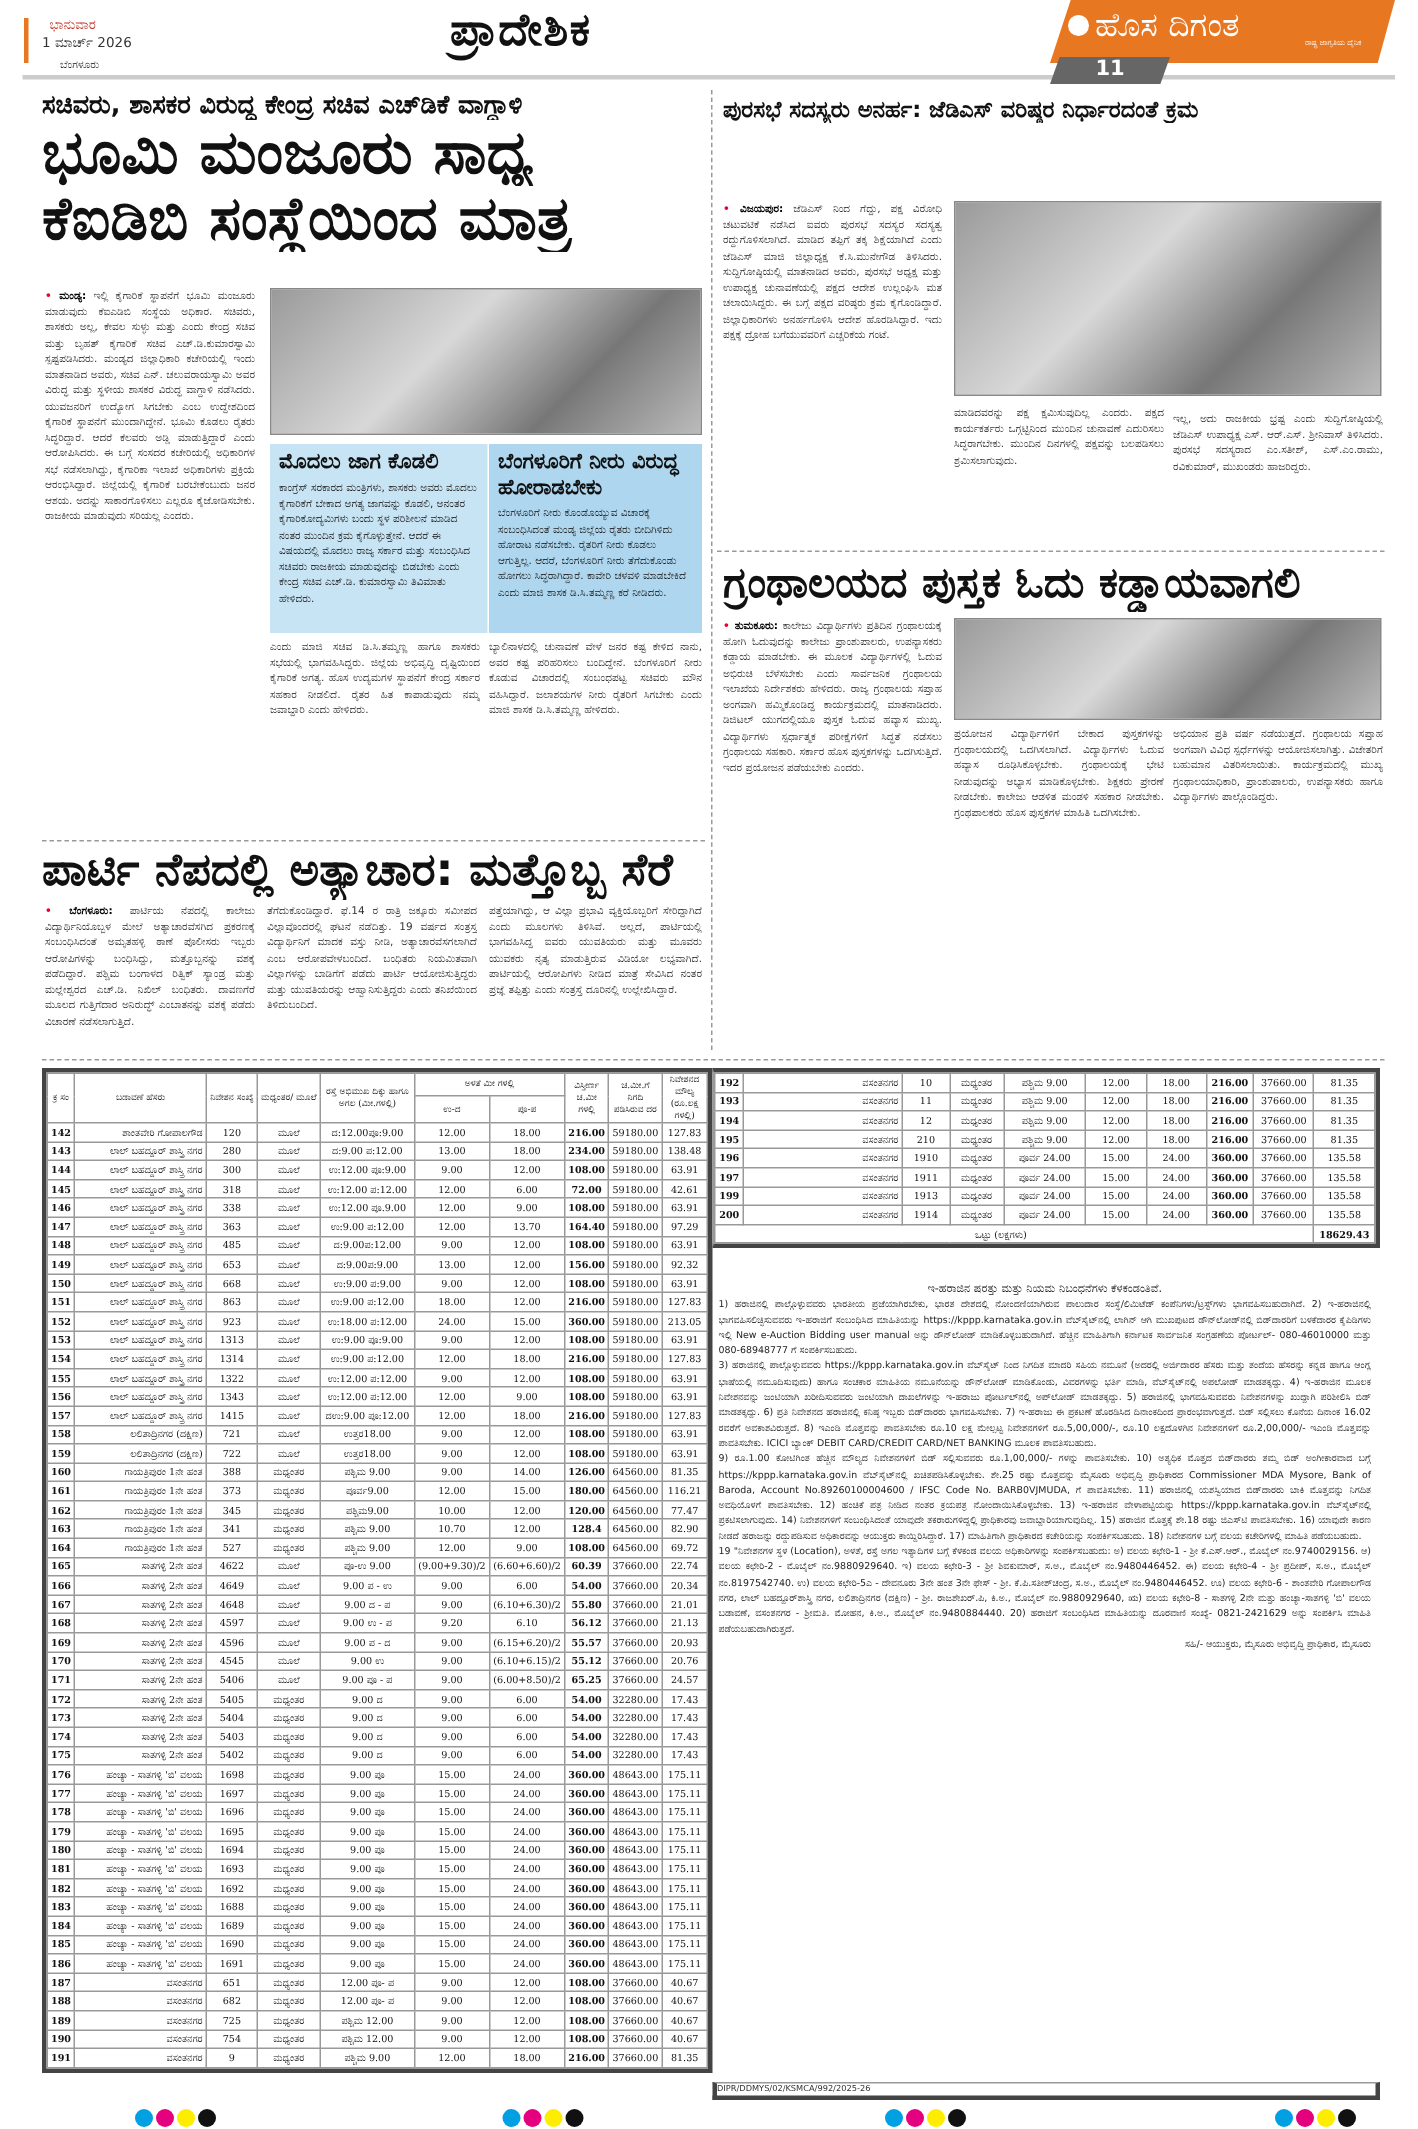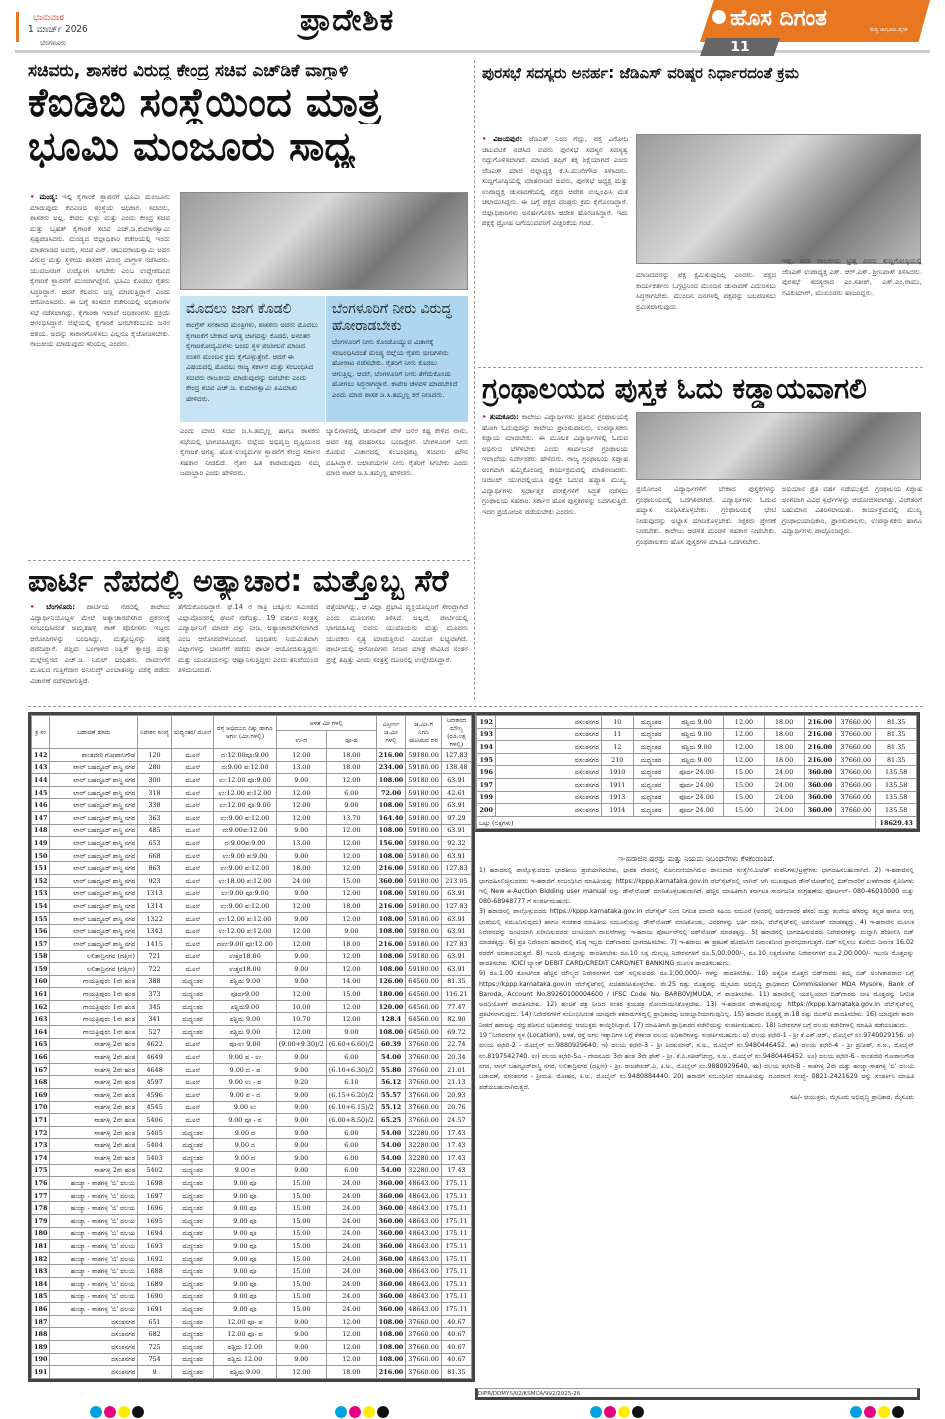--- a/index.html
+++ b/index.html
@@ -5,34 +5,34 @@
 *{box-sizing:border-box;margin:0;padding:0}
 body{width:945px;height:1419px;background:#fff;font-family:"DejaVu Sans",sans-serif;color:#111;position:relative;overflow:hidden}
 .hdr{position:absolute;left:0;top:0;width:945px;height:52px}
 .hdr .bar{position:absolute;left:16px;top:12px;width:3px;height:30px;background:#e87722}
 .hdr .day{position:absolute;left:33px;top:12px;font-size:9px;color:#c0392b}
 .hdr .date{position:absolute;left:28px;top:24px;font-size:9px;color:#333}
 .hdr .city{position:absolute;left:40px;top:39px;font-size:7px;color:#333}
 .hdr .section{position:absolute;left:300px;top:5px;font-size:30px;font-weight:bold;font-family:Liberation Mono, monospace;letter-spacing:1px}
 .hdr .line{position:absolute;left:15px;top:50px;width:915px;height:3px;background:#ccc}
 .brand{position:absolute;left:700px;top:0;width:230px;height:42px;background:#e87722;clip-path:polygon(6% 0,100% 0,95% 100%,0 100%)}
-.brand .name{position:absolute;left:30px;top:5px;font-size:22px;font-weight:bold;color:#fff}
+.brand .name{position:absolute;left:30px;top:5px;font-size:22px;font-weight:normal;color:#fff}
 .brand .tag{position:absolute;left:170px;top:26px;font-size:5px;color:#fff}
 .brandnum{position:absolute;left:700px;top:38px;width:80px;height:18px;background:#666;color:#fff;font-size:14px;font-weight:bold;text-align:center;clip-path:polygon(8% 0,100% 0,92% 100%,0 100%)}
 .logo-icon{position:absolute;left:12px;top:10px;width:14px;height:14px;border-radius:50%;background:#fff}
 .story{position:absolute}
 .kicker{font-size:17px;font-weight:bold;white-space:nowrap;overflow:hidden}
 .head{font-size:40px;font-weight:bold;line-height:44px;white-space:nowrap;overflow:hidden}
 .col{position:absolute;font-size:7px;line-height:10.5px;color:#333;text-align:justify;overflow:hidden}
 .photo{position:absolute;background:linear-gradient(135deg,#9a9a9a,#d8d8d8 40%,#777 70%,#bbb);border:1px solid #888}
 .dot{color:#e03;font-weight:bold}
 .place{font-weight:bold;color:#000}
 .box{position:absolute;background:#c7e4f4;padding:4px 6px;overflow:hidden}
 .box2{background:#aed7ef}
-.box h3{font-size:14px;font-weight:normal;line-height:17px;margin-bottom:3px}
+.box h3{font-size:14px;font-weight:bold;line-height:17px;margin-bottom:3px}
 .box p{font-size:7px;line-height:10.5px;color:#222}
 .dash{position:absolute;border-top:1px dashed #999}
 .vdash{position:absolute;border-left:1px dashed #999}
 table{border-collapse:collapse;font-family:"DejaVu Serif",serif}
 .tbl{position:absolute;border:3px solid #444}
 .tbl td,.tbl th{border:1px solid #999;font-size:6.4px;height:12.6px;padding:0 2px;text-align:center;white-space:nowrap;overflow:hidden}
 .tbl th{font-weight:normal;font-size:6px;line-height:8px;height:auto}
 .tbl td.l{text-align:right}
 .tbl td.b{font-weight:bold}
 .notice{position:absolute;left:475px;top:852px;width:443px;height:545px;font-size:6.3px;line-height:10.3px;text-align:justify;padding:2px 4px;overflow:hidden;color:#222}
@@ -55,22 +55,22 @@
   <div class="brand">
     <span class="logo-icon"></span>
     <span class="name">ಹೊಸ ದಿಗಂತ</span>
     <span class="tag">ರಾಷ್ಟ್ರ ಜಾಗೃತಿಯ ದೈನಿಕ</span>
   </div>
   <div class="brandnum">11</div>
 </div>
 
 <div class="story" style="left:28px;top:60px;width:440px">
   <div class="kicker">ಸಚಿವರು, ಶಾಸಕರ ವಿರುದ್ಧ ಕೇಂದ್ರ ಸಚಿವ ಎಚ್‌ಡಿಕೆ ವಾಗ್ದಾಳಿ</div>
+  <div class="head">ಭೂಮಿ ಮಂಜೂರು ಸಾಧ್ಯ</div>
   <div class="head">ಕೆಐಡಿಬಿ ಸಂಸ್ಥೆಯಿಂದ ಮಾತ್ರ</div>
-  <div class="head">ಭೂಮಿ ಮಂಜೂರು ಸಾಧ್ಯ</div>
 </div>
 <div class="col" style="left:30px;top:192px;width:140px;height:365px"><span class="dot">• </span><span class="place">ಮಂಡ್ಯ:</span> <span>ಇಲ್ಲಿ ಕೈಗಾರಿಕೆ ಸ್ಥಾಪನೆಗೆ ಭೂಮಿ ಮಂಜೂರು ಮಾಡುವುದು ಕೆಐಎಡಿಬಿ ಸಂಸ್ಥೆಯ ಅಧಿಕಾರ. ಸಚಿವರು, ಶಾಸಕರು ಅಲ್ಲ, ಕೇವಲ ಸುಳ್ಳು ಮತ್ತು ಎಂದು ಕೇಂದ್ರ ಸಚಿವ ಮತ್ತು ಬೃಹತ್ ಕೈಗಾರಿಕೆ ಸಚಿವ ಎಚ್.ಡಿ.ಕುಮಾರಸ್ವಾಮಿ ಸ್ಪಷ್ಟಪಡಿಸಿದರು. ಮಂಡ್ಯದ ಜಿಲ್ಲಾಧಿಕಾರಿ ಕಚೇರಿಯಲ್ಲಿ ಇಂದು ಮಾತನಾಡಿದ ಅವರು, ಸಚಿವ ಎನ್. ಚಲುವರಾಯಸ್ವಾಮಿ ಅವರ ವಿರುದ್ಧ ಮತ್ತು ಸ್ಥಳೀಯ ಶಾಸಕರ ವಿರುದ್ಧ ವಾಗ್ದಾಳಿ ನಡೆಸಿದರು. ಯುವಜನರಿಗೆ ಉದ್ಯೋಗ ಸಿಗಬೇಕು ಎಂಬ ಉದ್ದೇಶದಿಂದ ಕೈಗಾರಿಕೆ ಸ್ಥಾಪನೆಗೆ ಮುಂದಾಗಿದ್ದೇನೆ. ಭೂಮಿ ಕೊಡಲು ರೈತರು ಸಿದ್ಧರಿದ್ದಾರೆ. ಆದರೆ ಕೆಲವರು ಅಡ್ಡಿ ಮಾಡುತ್ತಿದ್ದಾರೆ ಎಂದು ಆರೋಪಿಸಿದರು. ಈ ಬಗ್ಗೆ ಸಂಸದರ ಕಚೇರಿಯಲ್ಲಿ ಅಧಿಕಾರಿಗಳ ಸಭೆ ನಡೆಸಲಾಗಿದ್ದು, ಕೈಗಾರಿಕಾ ಇಲಾಖೆ ಅಧಿಕಾರಿಗಳು ಪ್ರಕ್ರಿಯೆ ಆರಂಭಿಸಿದ್ದಾರೆ. ಜಿಲ್ಲೆಯಲ್ಲಿ ಕೈಗಾರಿಕೆ ಬರಬೇಕೆಂಬುದು ಜನರ ಆಶಯ. ಅದನ್ನು ಸಾಕಾರಗೊಳಿಸಲು ಎಲ್ಲರೂ ಕೈಜೋಡಿಸಬೇಕು. ರಾಜಕೀಯ ಮಾಡುವುದು ಸರಿಯಲ್ಲ ಎಂದರು.</span></div>
 <div class="photo" style="left:180px;top:192px;width:288px;height:98px"></div>
 <div class="box" style="left:180px;top:296px;width:145px;height:126px">
   <h3>ಮೊದಲು ಜಾಗ ಕೊಡಲಿ</h3>
   <p>ಕಾಂಗ್ರೆಸ್ ಸರಕಾರದ ಮಂತ್ರಿಗಳು, ಶಾಸಕರು ಅವರು ಮೊದಲು ಕೈಗಾರಿಕೆಗೆ ಬೇಕಾದ ಅಗತ್ಯ ಜಾಗವನ್ನು ಕೊಡಲಿ, ಅನಂತರ ಕೈಗಾರಿಕೋದ್ಯಮಿಗಳು ಬಂದು ಸ್ಥಳ ಪರಿಶೀಲನೆ ಮಾಡಿದ ನಂತರ ಮುಂದಿನ ಕ್ರಮ ಕೈಗೊಳ್ಳುತ್ತೇನೆ. ಆದರೆ ಈ ವಿಷಯದಲ್ಲಿ ಮೊದಲು ರಾಜ್ಯ ಸರ್ಕಾರ ಮತ್ತು ಸಂಬಂಧಿಸಿದ ಸಚಿವರು ರಾಜಕೀಯ ಮಾಡುವುದನ್ನು ಬಿಡಬೇಕು ಎಂದು ಕೇಂದ್ರ ಸಚಿವ ಎಚ್.ಡಿ. ಕುಮಾರಸ್ವಾಮಿ ತಿವಿಮಾತು ಹೇಳಿದರು.</p>
 </div>
 <div class="box box2" style="left:326px;top:296px;width:142px;height:126px">
   <h3>ಬೆಂಗಳೂರಿಗೆ ನೀರು ವಿರುದ್ಧ ಹೋರಾಡಬೇಕು</h3>
   <p>ಬೆಂಗಳೂರಿಗೆ ನೀರು ಕೊಂಡೊಯ್ಯುವ ವಿಚಾರಕ್ಕೆ ಸಂಬಂಧಿಸಿದಂತೆ ಮಂಡ್ಯ ಜಿಲ್ಲೆಯ ರೈತರು ಬೀದಿಗಿಳಿದು ಹೋರಾಟ ನಡೆಸಬೇಕು. ರೈತರಿಗೆ ನೀರು ಕೊಡಲು ಆಗುತ್ತಿಲ್ಲ. ಆದರೆ, ಬೆಂಗಳೂರಿಗೆ ನೀರು ತೆಗೆದುಕೊಂಡು ಹೋಗಲು ಸಿದ್ಧರಾಗಿದ್ದಾರೆ. ಕಾವೇರಿ ಚಳವಳಿ ಮಾಡಬೇಕಿದೆ ಎಂದು ಮಾಜಿ ಶಾಸಕ ಡಿ.ಸಿ.ತಮ್ಮಣ್ಣ ಕರೆ ನೀಡಿದರು.</p>
@@ -80,21 +80,21 @@
 
 <div class="vdash" style="left:474px;top:60px;height:640px"></div>
 <div class="dash" style="left:28px;top:560px;width:442px"></div>
 
 <div class="story" style="left:482px;top:64px;width:440px">
   <div class="kicker" style="font-size:15px">ಪುರಸಭೆ ಸದಸ್ಯರು ಅನರ್ಹ: ಜೆಡಿಎಸ್ ವರಿಷ್ಠರ ನಿರ್ಧಾರದಂತೆ ಕ್ರಮ</div>
 </div>
 <div class="col" style="left:482px;top:134px;width:146px;height:230px"><span class="dot">• </span><span class="place">ವಿಜಯಪುರ:</span> <span>ಜೆಡಿಎಸ್ ನಿಂದ ಗೆದ್ದು, ಪಕ್ಷ ವಿರೋಧಿ ಚಟುವಟಿಕೆ ನಡೆಸಿದ ಐವರು ಪುರಸಭೆ ಸದಸ್ಯರ ಸದಸ್ಯತ್ವ ರದ್ದುಗೊಳಿಸಲಾಗಿದೆ. ಮಾಡಿದ ತಪ್ಪಿಗೆ ತಕ್ಕ ಶಿಕ್ಷೆಯಾಗಿದೆ ಎಂದು ಜೆಡಿಎಸ್ ಮಾಜಿ ಜಿಲ್ಲಾಧ್ಯಕ್ಷ ಕೆ.ಸಿ.ಮುನೇಗೌಡ ತಿಳಿಸಿದರು. ಸುದ್ದಿಗೋಷ್ಠಿಯಲ್ಲಿ ಮಾತನಾಡಿದ ಅವರು, ಪುರಸಭೆ ಅಧ್ಯಕ್ಷ ಮತ್ತು ಉಪಾಧ್ಯಕ್ಷ ಚುನಾವಣೆಯಲ್ಲಿ ಪಕ್ಷದ ಆದೇಶ ಉಲ್ಲಂಘಿಸಿ ಮತ ಚಲಾಯಿಸಿದ್ದರು. ಈ ಬಗ್ಗೆ ಪಕ್ಷದ ವರಿಷ್ಠರು ಕ್ರಮ ಕೈಗೊಂಡಿದ್ದಾರೆ. ಜಿಲ್ಲಾಧಿಕಾರಿಗಳು ಅನರ್ಹಗೊಳಿಸಿ ಆದೇಶ ಹೊರಡಿಸಿದ್ದಾರೆ. ಇದು ಪಕ್ಷಕ್ಕೆ ದ್ರೋಹ ಬಗೆಯುವವರಿಗೆ ಎಚ್ಚರಿಕೆಯ ಗಂಟೆ.</span></div>
 <div class="photo" style="left:636px;top:134px;width:285px;height:130px"></div>
 <div class="col" style="left:636px;top:270px;width:140px;height:94px">ಮಾಡಿದವರನ್ನು ಪಕ್ಷ ಕ್ಷಮಿಸುವುದಿಲ್ಲ ಎಂದರು. ಪಕ್ಷದ ಕಾರ್ಯಕರ್ತರು ಒಗ್ಗಟ್ಟಿನಿಂದ ಮುಂದಿನ ಚುನಾವಣೆ ಎದುರಿಸಲು ಸಿದ್ಧರಾಗಬೇಕು. ಮುಂದಿನ ದಿನಗಳಲ್ಲಿ ಪಕ್ಷವನ್ನು ಬಲಪಡಿಸಲು ಶ್ರಮಿಸಲಾಗುವುದು.</div>
-<div class="col" style="left:782px;top:256px;width:140px;height:94px">ಇಲ್ಲ, ಅದು ರಾಜಕೀಯ ಭ್ರಷ್ಟ ಎಂದು ಸುದ್ದಿಗೋಷ್ಠಿಯಲ್ಲಿ ಜೆಡಿಎಸ್ ಉಪಾಧ್ಯಕ್ಷ ಎಸ್. ಆರ್.ಎಸ್. ಶ್ರೀನಿವಾಸ್ ತಿಳಿಸಿದರು. ಪುರಸಭೆ ಸದಸ್ಯರಾದ ಎಂ.ಸತೀಶ್, ಎಸ್.ಎಂ.ರಾಮು, ರವಿಕುಮಾರ್, ಮುಖಂಡರು ಹಾಜರಿದ್ದರು.</div>
+<div class="col" style="left:782px;top:274px;width:140px;height:94px">ಇಲ್ಲ, ಅದು ರಾಜಕೀಯ ಭ್ರಷ್ಟ ಎಂದು ಸುದ್ದಿಗೋಷ್ಠಿಯಲ್ಲಿ ಜೆಡಿಎಸ್ ಉಪಾಧ್ಯಕ್ಷ ಎಸ್. ಆರ್.ಎಸ್. ಶ್ರೀನಿವಾಸ್ ತಿಳಿಸಿದರು. ಪುರಸಭೆ ಸದಸ್ಯರಾದ ಎಂ.ಸತೀಶ್, ಎಸ್.ಎಂ.ರಾಮು, ರವಿಕುಮಾರ್, ಮುಖಂಡರು ಹಾಜರಿದ್ದರು.</div>
 <div class="dash" style="left:478px;top:367px;width:445px"></div>
 
 <div class="story" style="left:482px;top:370px;width:440px">
   <div class="head" style="font-size:28px;line-height:38px">ಗ್ರಂಥಾಲಯದ ಪುಸ್ತಕ ಓದು ಕಡ್ಡಾಯವಾಗಲಿ</div>
 </div>
 <div class="col" style="left:482px;top:412px;width:146px;height:290px"><span class="dot">• </span><span class="place">ತುಮಕೂರು:</span> <span>ಕಾಲೇಜು ವಿದ್ಯಾರ್ಥಿಗಳು ಪ್ರತಿದಿನ ಗ್ರಂಥಾಲಯಕ್ಕೆ ಹೋಗಿ ಓದುವುದನ್ನು ಕಾಲೇಜು ಪ್ರಾಂಶುಪಾಲರು, ಉಪನ್ಯಾಸಕರು ಕಡ್ಡಾಯ ಮಾಡಬೇಕು. ಈ ಮೂಲಕ ವಿದ್ಯಾರ್ಥಿಗಳಲ್ಲಿ ಓದುವ ಅಭಿರುಚಿ ಬೆಳೆಸಬೇಕು ಎಂದು ಸಾರ್ವಜನಿಕ ಗ್ರಂಥಾಲಯ ಇಲಾಖೆಯ ನಿರ್ದೇಶಕರು ಹೇಳಿದರು. ರಾಜ್ಯ ಗ್ರಂಥಾಲಯ ಸಪ್ತಾಹ ಅಂಗವಾಗಿ ಹಮ್ಮಿಕೊಂಡಿದ್ದ ಕಾರ್ಯಕ್ರಮದಲ್ಲಿ ಮಾತನಾಡಿದರು. ಡಿಜಿಟಲ್ ಯುಗದಲ್ಲಿಯೂ ಪುಸ್ತಕ ಓದುವ ಹವ್ಯಾಸ ಮುಖ್ಯ. ವಿದ್ಯಾರ್ಥಿಗಳು ಸ್ಪರ್ಧಾತ್ಮಕ ಪರೀಕ್ಷೆಗಳಿಗೆ ಸಿದ್ಧತೆ ನಡೆಸಲು ಗ್ರಂಥಾಲಯ ಸಹಕಾರಿ. ಸರ್ಕಾರ ಹೊಸ ಪುಸ್ತಕಗಳನ್ನು ಒದಗಿಸುತ್ತಿದೆ. ಇದರ ಪ್ರಯೋಜನ ಪಡೆಯಬೇಕು ಎಂದರು.</span></div>
 <div class="photo" style="left:636px;top:412px;width:285px;height:68px"></div>
 <div class="col" style="left:636px;top:484px;width:140px;height:218px">ಪ್ರಯೋಜನ ವಿದ್ಯಾರ್ಥಿಗಳಿಗೆ ಬೇಕಾದ ಪುಸ್ತಕಗಳನ್ನು ಗ್ರಂಥಾಲಯದಲ್ಲಿ ಒದಗಿಸಲಾಗಿದೆ. ವಿದ್ಯಾರ್ಥಿಗಳು ಓದುವ ಹವ್ಯಾಸ ರೂಢಿಸಿಕೊಳ್ಳಬೇಕು. ಗ್ರಂಥಾಲಯಕ್ಕೆ ಭೇಟಿ ನೀಡುವುದನ್ನು ಅಭ್ಯಾಸ ಮಾಡಿಕೊಳ್ಳಬೇಕು. ಶಿಕ್ಷಕರು ಪ್ರೇರಣೆ ನೀಡಬೇಕು. ಕಾಲೇಜು ಆಡಳಿತ ಮಂಡಳಿ ಸಹಕಾರ ನೀಡಬೇಕು. ಗ್ರಂಥಪಾಲಕರು ಹೊಸ ಪುಸ್ತಕಗಳ ಮಾಹಿತಿ ಒದಗಿಸಬೇಕು.</div>
 <div class="col" style="left:782px;top:484px;width:140px;height:218px">ಅಭಿಯಾನ ಪ್ರತಿ ವರ್ಷ ನಡೆಯುತ್ತದೆ. ಗ್ರಂಥಾಲಯ ಸಪ್ತಾಹ ಅಂಗವಾಗಿ ವಿವಿಧ ಸ್ಪರ್ಧೆಗಳನ್ನು ಆಯೋಜಿಸಲಾಗಿತ್ತು. ವಿಜೇತರಿಗೆ ಬಹುಮಾನ ವಿತರಿಸಲಾಯಿತು. ಕಾರ್ಯಕ್ರಮದಲ್ಲಿ ಮುಖ್ಯ ಗ್ರಂಥಾಲಯಾಧಿಕಾರಿ, ಪ್ರಾಂಶುಪಾಲರು, ಉಪನ್ಯಾಸಕರು ಹಾಗೂ ವಿದ್ಯಾರ್ಥಿಗಳು ಪಾಲ್ಗೊಂಡಿದ್ದರು.</div>
 
@@ -837,21 +837,21 @@
           <td>ಪೂರ್ವ 24.00</td>
           <td>15.00</td>
           <td>24.00</td>
           <td class="b">360.00</td>
           <td>37660.00</td>
           <td>135.58</td>
         </tr>
       </tbody>
   <tbody>
     <tr>
-      <td colspan="9" style="text-align:left;padding-right:20px">ಒಟ್ಟು (ಲಕ್ಷಗಳು)</td>
+      <td colspan="9" style="text-align:center;padding-right:20px">ಒಟ್ಟು (ಲಕ್ಷಗಳು)</td>
       <td class="b">18629.43</td>
     </tr>
   </tbody>
 </table>
 </div>
 
 <div class="notice">
   <div class="t">ಇ-ಹರಾಜಿನ ಷರತ್ತು ಮತ್ತು ನಿಯಮ ನಿಬಂಧನೆಗಳು ಕೆಳಕಂಡಂತಿವೆ.</div>
   <p>1) ಹರಾಜಿನಲ್ಲಿ ಪಾಲ್ಗೊಳ್ಳುವವರು ಭಾರತೀಯ ಪ್ರಜೆಯಾಗಿರಬೇಕು, ಭಾರತ ದೇಶದಲ್ಲಿ ನೋಂದಣಿಯಾಗಿರುವ ಪಾಲುದಾರ ಸಂಸ್ಥೆ/ಲಿಮಿಟೆಡ್ ಕಂಪೆನಿಗಳು/ಟ್ರಸ್ಟ್‌ಗಳು ಭಾಗವಹಿಸಬಹುದಾಗಿದೆ. 2) ಇ-ಹರಾಜಿನಲ್ಲಿ ಭಾಗವಹಿಸಲಿಚ್ಛಿಸುವವರು ಇ-ಹರಾಜಿಗೆ ಸಂಬಂಧಿಸಿದ ಮಾಹಿತಿಯನ್ನು https://kppp.karnataka.gov.in ವೆಬ್‌ಸೈಟ್‌ನಲ್ಲಿ ಲಾಗಿನ್ ಆಗಿ ಮುಖಪುಟದ ಡೌನ್‌ಲೋಡ್‌ನಲ್ಲಿ ಬಿಡ್‌ದಾರರಿಗೆ ಬಳಕೆದಾರರ ಕೈಪಿಡಿಗಳು ಇಲ್ಲಿ New e-Auction Bidding user manual ಅನ್ನು ಡೌನ್‌ಲೋಡ್ ಮಾಡಿಕೊಳ್ಳಬಹುದಾಗಿದೆ. ಹೆಚ್ಚಿನ ಮಾಹಿತಿಗಾಗಿ ಕರ್ನಾಟಕ ಸಾರ್ವಜನಿಕ ಸಂಗ್ರಹಣೆಯ ಪೋರ್ಟಲ್- 080-46010000 ಮತ್ತು 080-68948777 ಗೆ ಸಂಪರ್ಕಿಸಬಹುದು.</p>
   <p>3) ಹರಾಜಿನಲ್ಲಿ ಪಾಲ್ಗೊಳ್ಳುವವರು https://kppp.karnataka.gov.in ವೆಬ್‌ಸೈಟ್ ನಿಂದ ನಿಗದಿತ ಮಾದರಿ ಸಹಿಯ ನಮೂನೆ (ಅದರಲ್ಲಿ ಅರ್ಜಿದಾರರ ಹೆಸರು ಮತ್ತು ತಂದೆಯ ಹೆಸರನ್ನು ಕನ್ನಡ ಹಾಗೂ ಆಂಗ್ಲ ಭಾಷೆಯಲ್ಲಿ ನಮೂದಿಸುವುದು) ಹಾಗೂ ಸಂಚಕಾರ ಮಾಹಿತಿಯ ನಮೂನೆಯನ್ನು ಡೌನ್‌ಲೋಡ್ ಮಾಡಿಕೊಂಡು, ವಿವರಗಳನ್ನು ಭರ್ತಿ ಮಾಡಿ, ವೆಬ್‌ಸೈಟ್‌ನಲ್ಲಿ ಅಪಲೋಡ್ ಮಾಡತಕ್ಕದ್ದು. 4) ಇ-ಹರಾಜಿನ ಮೂಲಕ ನಿವೇಶನವನ್ನು ಜಂಟಿಯಾಗಿ ಖರೀದಿಸುವವರು ಜಂಟಿಯಾಗಿ ದಾಖಲೆಗಳನ್ನು ಇ-ಹರಾಜು ಪೋರ್ಟಲ್‌ನಲ್ಲಿ ಅಪ್‌ಲೋಡ್ ಮಾಡತಕ್ಕದ್ದು. 5) ಹರಾಜಿನಲ್ಲಿ ಭಾಗವಹಿಸುವವರು ನಿವೇಶನಗಳನ್ನು ಖುದ್ದಾಗಿ ಪರಿಶೀಲಿಸಿ ಬಿಡ್ ಮಾಡತಕ್ಕದ್ದು. 6) ಪ್ರತಿ ನಿವೇಶನದ ಹರಾಜಿನಲ್ಲಿ ಕನಿಷ್ಠ ಇಬ್ಬರು ಬಿಡ್‌ದಾರರು ಭಾಗವಹಿಸಬೇಕು. 7) ಇ-ಹರಾಜು ಈ ಪ್ರಕಟಣೆ ಹೊರಡಿಸಿದ ದಿನಾಂಕದಿಂದ ಪ್ರಾರಂಭವಾಗುತ್ತದೆ. ಬಿಡ್ ಸಲ್ಲಿಸಲು ಕೊನೆಯ ದಿನಾಂಕ 16.02 ರವರೆಗೆ ಅವಕಾಶವಿರುತ್ತದೆ. 8) ಇಎಂಡಿ ಮೊತ್ತವನ್ನು ಪಾವತಿಸಬೇಕು ರೂ.10 ಲಕ್ಷ ಮೇಲ್ಪಟ್ಟ ನಿವೇಶನಗಳಿಗೆ ರೂ.5,00,000/-, ರೂ.10 ಲಕ್ಷದೊಳಗಿನ ನಿವೇಶನಗಳಿಗೆ ರೂ.2,00,000/- ಇಎಂಡಿ ಮೊತ್ತವನ್ನು ಪಾವತಿಸಬೇಕು. ICICI ಬ್ಯಾಂಕ್ DEBIT CARD/CREDIT CARD/NET BANKING ಮೂಲಕ ಪಾವತಿಸಬಹುದು.</p>

